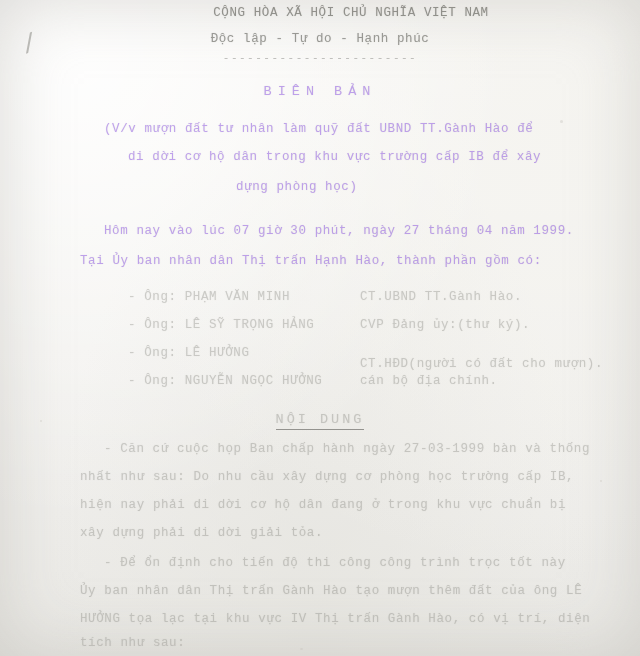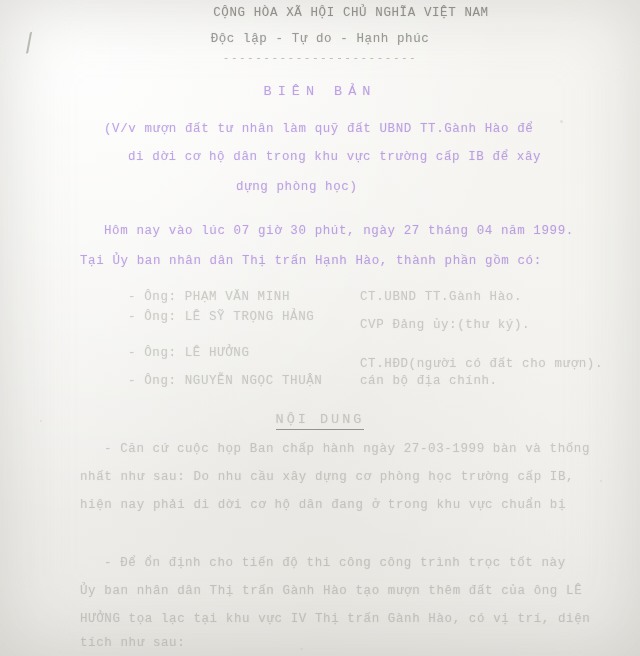--- a/index.html
+++ b/index.html
@@ -125,38 +125,39 @@
     <div class="tw f13 light" style="top:122px; left:104px;">(V/v mượn đất tư nhân làm quỹ đất UBND TT.Gành Hào để</div>
     <div class="tw f13 light" style="top:150px; left:128px;">di dời cơ hộ dân trong khu vực trường cấp IB để xây</div>
     <div class="tw f13 light" style="top:180px; left:236px;">dựng phòng học)</div>
 
     <div class="tw f13 light" style="top:224px; left:104px;">Hôm nay vào lúc 07 giờ 30 phút, ngày 27 tháng 04 năm 1999.</div>
     <div class="tw f13 light" style="top:254px; left:80px;">Tại Ủy ban nhân dân Thị trấn Hạnh Hào, thành phần gồm có:</div>
 
     <div class="tw f13 lighter col-left" style="top:290px;">- Ông: PHẠM VĂN MINH</div>
     <div class="tw f13 lighter col-right" style="top:290px;">CT.UBND TT.Gành Hào.</div>
 
-    <div class="tw f13 lighter col-left" style="top:310px;">- Ông: LÊ SỸ TRỌNG HẢNG</div>
+    <div class="tw f13 lighter col-left" style="top:318px;">- Ông: LÊ SỸ TRỌNG HẢNG</div>
     <div class="tw f13 lighter col-right" style="top:318px;">CVP Đảng ủy:(thư ký).</div>
 
     <div class="tw f13 lighter col-left" style="top:346px;">- Ông: LÊ HƯỞNG</div>
     <div class="tw f13 lighter col-right" style="top:350px;margin-top:7px;">CT.HĐD(người có đất cho mượn).</div>
 
-    <div class="tw f13 lighter col-left" style="top:374px;">- Ông: NGUYỄN NGỌC THUẬN</div>
+    <div class="tw f13 lighter col-left" style="top:374px;">- Ông: NGUYỄN NGỌC HƯỞNG</div>
     <div class="tw f13 lighter col-right" style="top:374px;">cán bộ địa chính.</div>
 
     <div class="center" style="position:absolute; top:410px; left:0;">
       <span class="underline-wrap">
         <span class="tw f14 lighter" style="position:relative; letter-spacing:3px;">NỘI DUNG</span>
       </span>
     </div>
 
     <div class="tw f13 lighter" style="top:442px; left:104px;">- Căn cứ cuộc họp Ban chấp hành ngày 27-03-1999 bàn và thống</div>
     <div class="tw f13 lighter" style="top:470px; left:80px;">nhất như sau: Do nhu cầu xây dựng cơ phòng học trường cấp IB,</div>
     <div class="tw f13 lighter" style="top:498px; left:80px;">hiện nay phải di dời cơ hộ dân đang ở trong khu vực chuẩn bị</div>
+    <div class="tw f13 lighter" style="top:526px; left:80px;">xây dựng phải di dời giải tỏa.</div>
 
     <div class="tw f13 lighter" style="top:556px; left:104px;">- Để ổn định cho tiến độ thi công công trình trọc tốt này</div>
     <div class="tw f13 lighter" style="top:584px; left:80px;">Ủy ban nhân dân Thị trấn Gành Hào tạo mượn thêm đất của ông LÊ</div>
     <div class="tw f13 lighter" style="top:612px; left:80px;">HƯỞNG tọa lạc tại khu vực IV Thị trấn Gành Hào, có vị trí, diện</div>
     <div class="tw f13 lighter" style="top:636px; left:80px;">tích như sau:</div>
 
     <div class="speck" style="left:560px; top:120px; width:3px; height:3px;"></div>
     <div class="speck" style="left:40px; top:420px; width:2px; height:2px;"></div>
     <div class="speck" style="left:600px; top:480px; width:2px; height:2px;"></div>
     <div class="speck" style="left:300px; top:648px; width:3px; height:2px;"></div>

